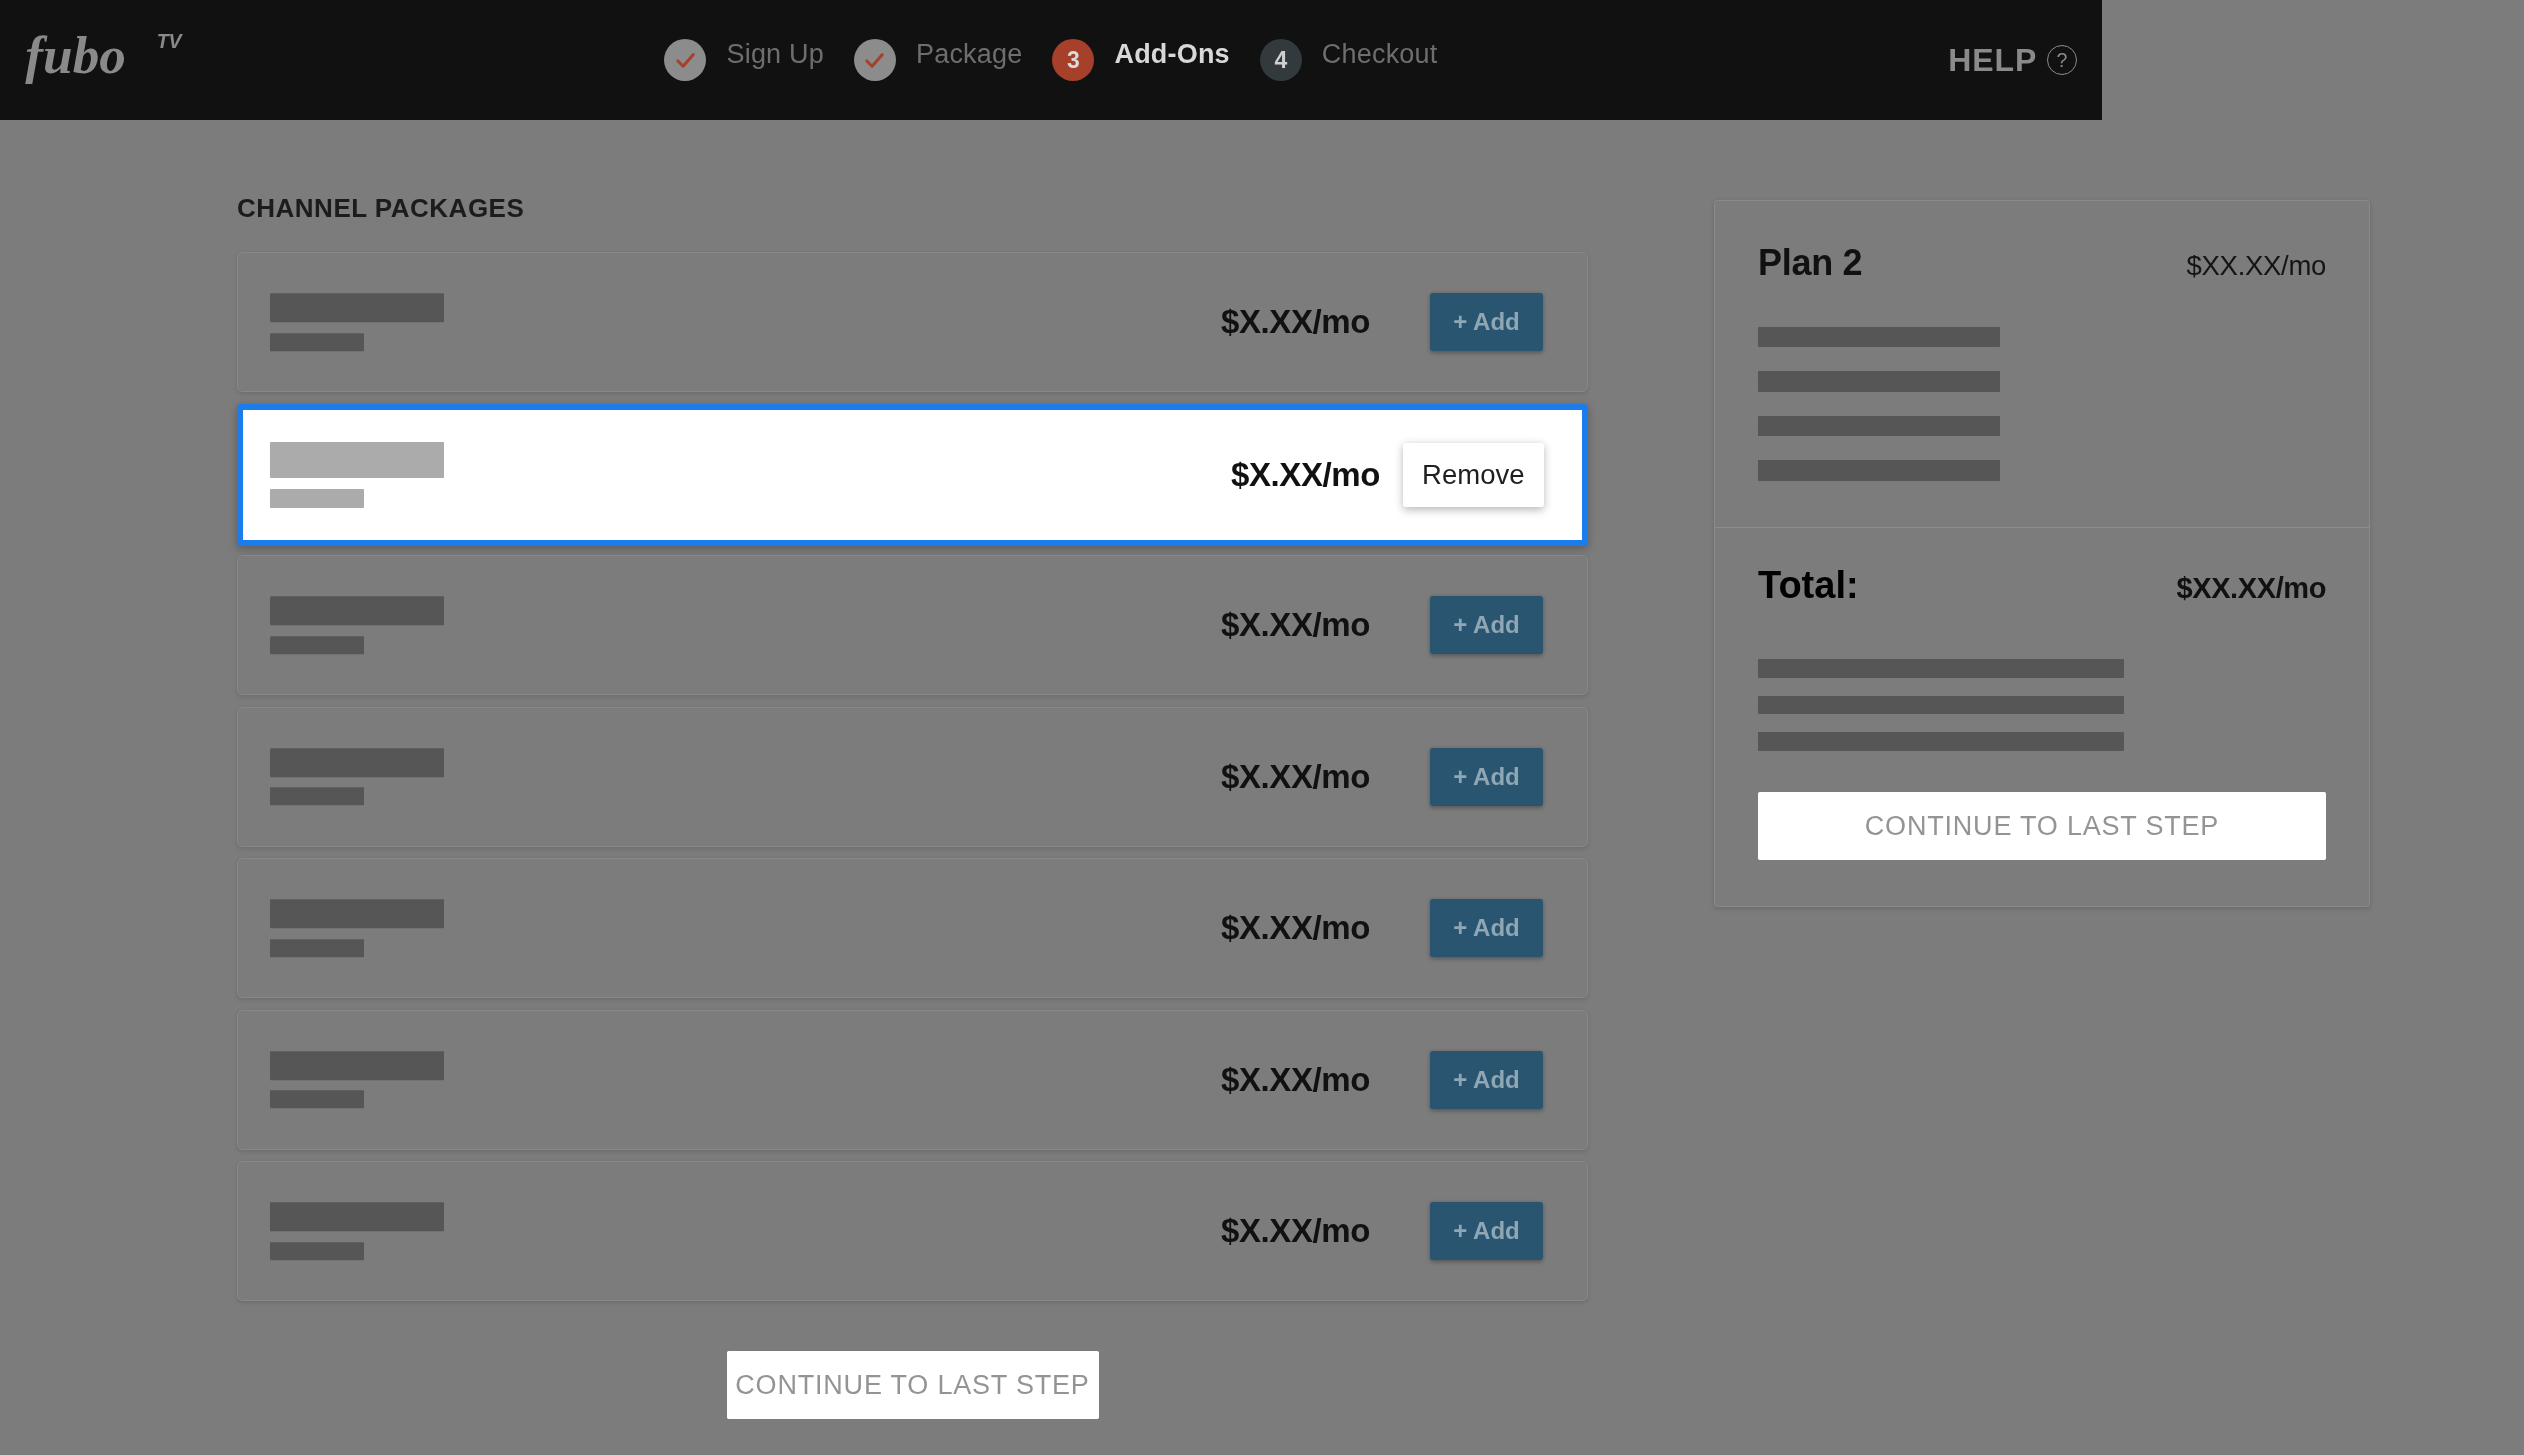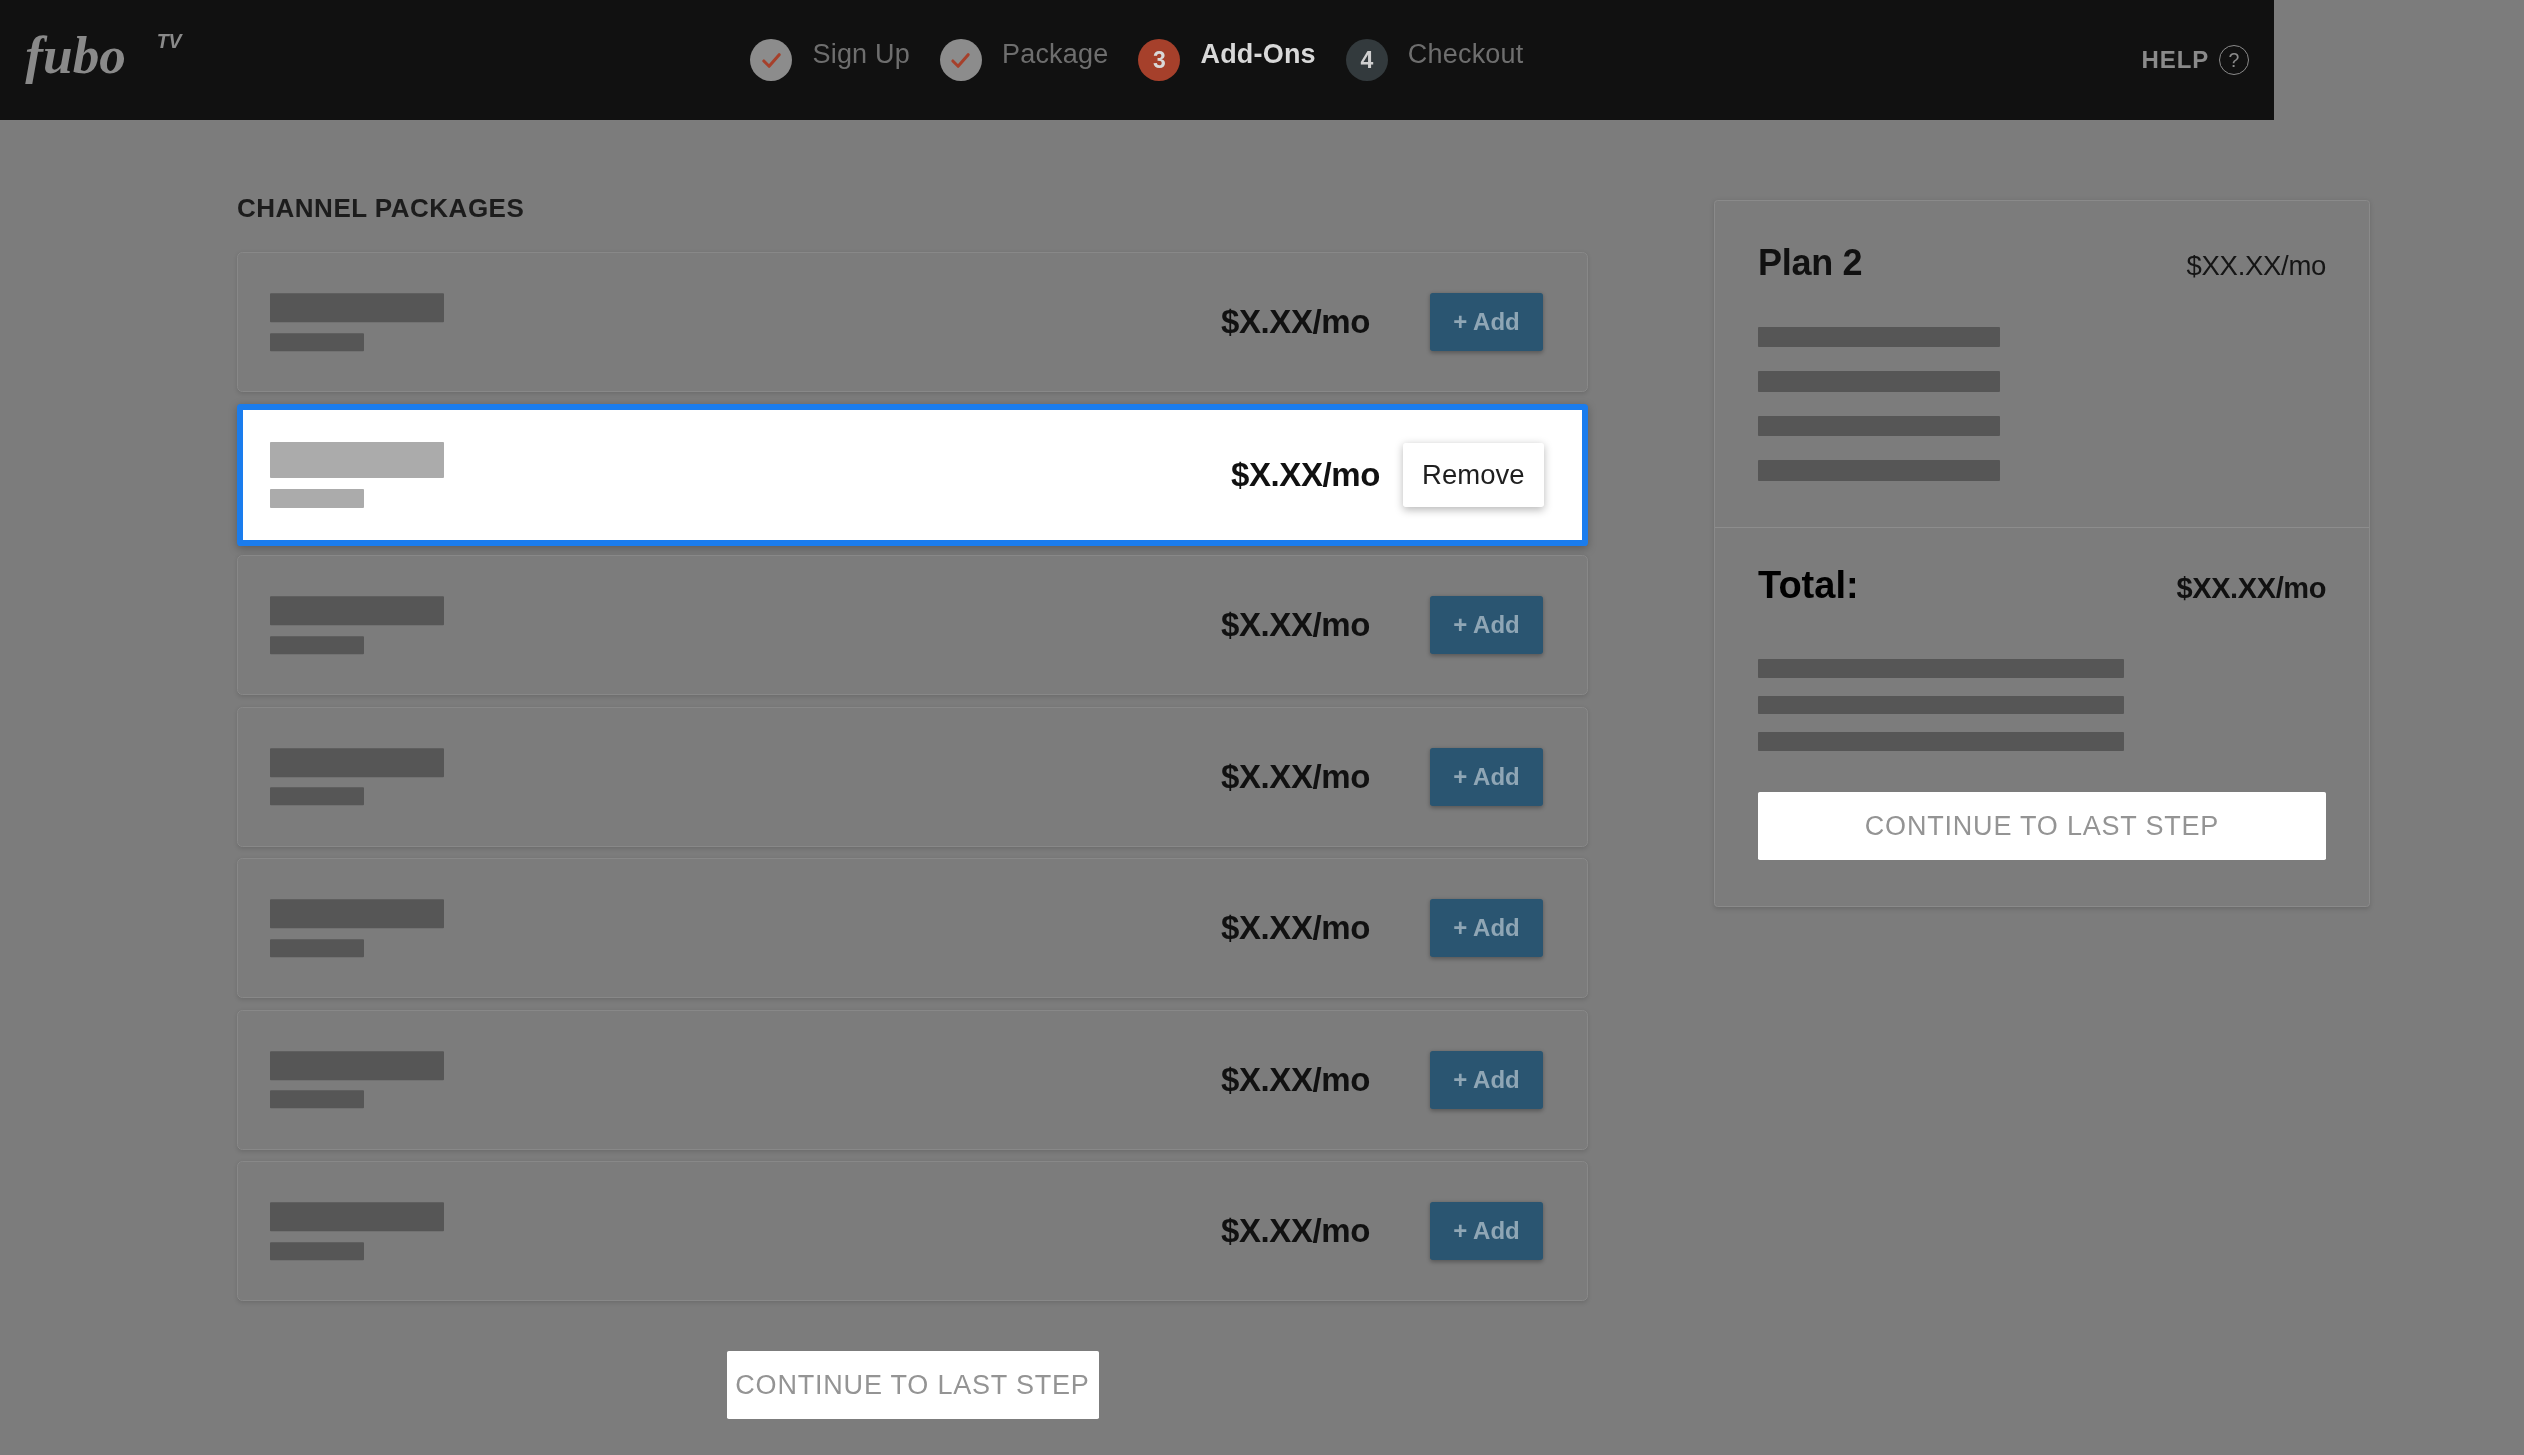--- a/index.html
+++ b/index.html
@@ -12,21 +12,21 @@
     height: 1455px;
     overflow: hidden;
     font-family: "Liberation Sans", sans-serif;
     position: relative;
   }
 
   
   .header {
     position: absolute;
     top: 0; left: 0;
-    width: 2274px;
+    width: 2102px;
     height: 120px;
     background: #111111;
     display: flex;
     align-items: center;
     box-sizing: border-box;
   }
   .logo {
     position: absolute;
     left: 25px;
     top: 23px;
@@ -85,21 +85,21 @@
   .help {
     position: absolute;
     right: 25px;
     top: 0;
     height: 120px;
     display: flex;
     align-items: center;
     gap: 9.8px;
   }
   .help-label {
-    font-size: 24px;
+    font-size: 32px;
     font-weight: 700;
     letter-spacing: 0.9px;
     color: #8a8a8a;
   }
   .help-icon {
     width: 30px; height: 30px;
     border-radius: 50%;
     border: 1.8px solid #8a8a8a;
     color: #8a8a8a;
     font-size: 19.5px;

